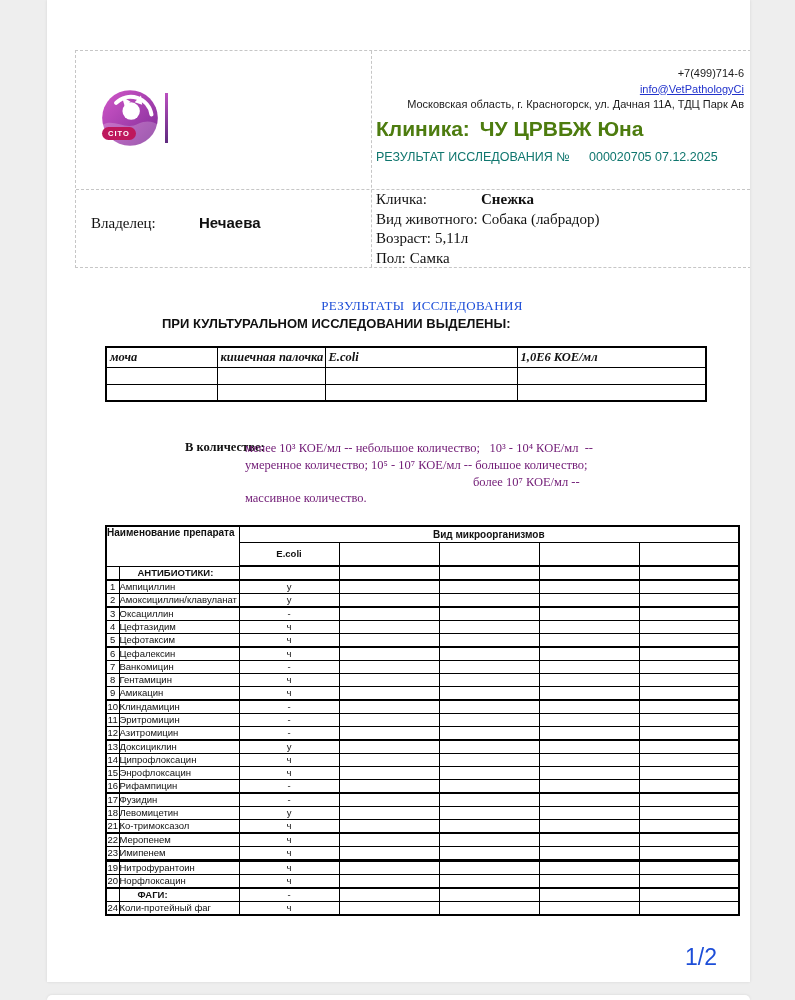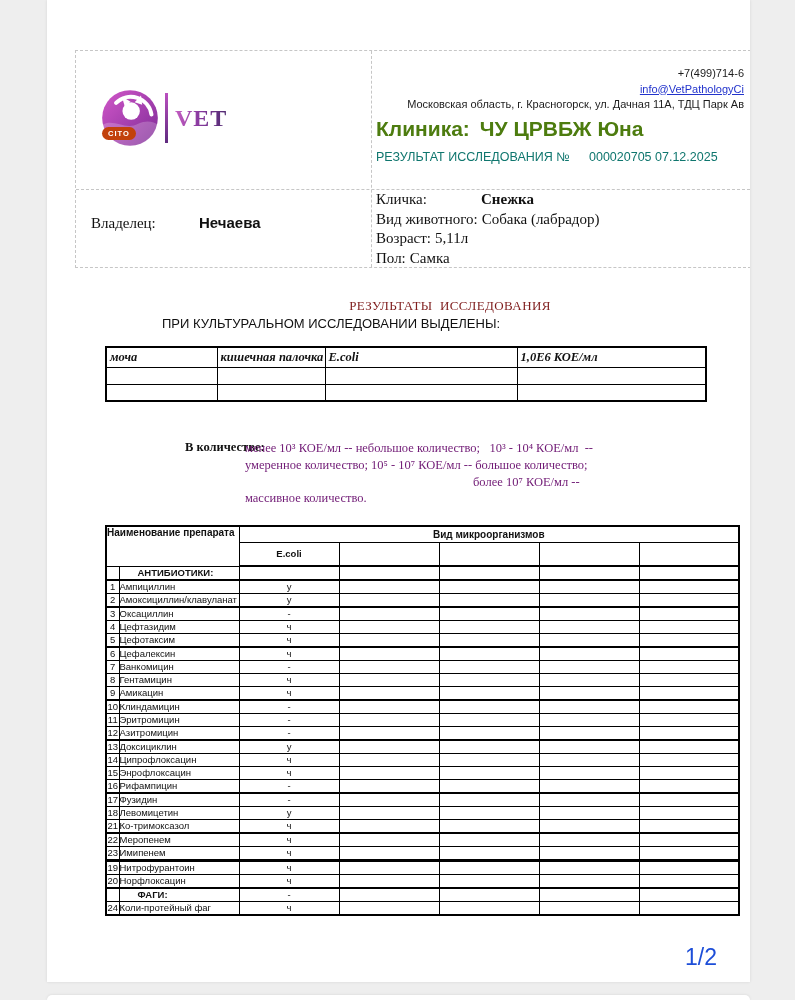--- a/index.html
+++ b/index.html
@@ -15,21 +15,21 @@
 
   
   .hdr { position:absolute; left:28px; top:50px; width:676px; height:218px;
          border:1px dashed #c6c6c6; }
   .hdr-col-divider { position:absolute; left:295px; top:0; bottom:0; width:0; border-left:1px dashed #c6c6c6; }
   .hdr-row-divider { position:absolute; top:138px; left:0; right:0; height:0; border-top:1px dashed #c6c6c6; }
 
   
   .logo { position:absolute; left:25px; top:38px; display:flex; align-items:center; }
   .logo-mark { position:relative; width:58px; height:58px; }
-  .cito { position:absolute; left:1px; bottom:7px; background:#c2410c; color:#fff;
+  .cito { position:absolute; left:1px; bottom:7px; background:#be185d; color:#fff;
           font:bold 7.5px "Liberation Sans", sans-serif; letter-spacing:1px;
           padding:2px 6px; border-radius:8px; }
   .logo-bar { width:3px; height:50px; margin:0 7px 0 6px;
               background:linear-gradient(180deg,#bb50c0,#5e2a7e); }
   .logo-text { font-family:"Liberation Serif", serif; font-weight:bold; font-size:24px;
                line-height:22px; letter-spacing:1px; color:#8d3aa0; }
   @supports ((-webkit-background-clip: text) or (background-clip: text)) {
     .logo-text { background:linear-gradient(90deg,#c45ec2 0%,#8a3aa0 45%,#4f2a70 100%);
                  -webkit-background-clip:text; background-clip:text; color:transparent; }
   }
@@ -50,22 +50,22 @@
   .owner-name { font:bold 15px "Liberation Sans", sans-serif; }
   .patient { position:absolute; left:300px; top:139px; font:15px "Liberation Serif", serif;
              line-height:19.5px; color:#111; white-space:nowrap; }
   .pet-label { display:inline-block; }
   .pet-name-label { width:105px; }
   .pet-name { font-weight:bold; }
   .pet-val { margin-left:4px; }
 
   
   .res-title { position:absolute; left:375px; top:298px; transform:translateX(-50%);
-               font:13px "Liberation Serif", serif; letter-spacing:0.4px; white-space:pre; color:#7f1d1d;margin-left:28px; }
-  .res-subtitle { position:absolute; left:115px; top:316px; font-weight:normal; font-size:13px; color:#111; }
+               font:13px "Liberation Serif", serif; letter-spacing:0.4px; white-space:pre; color:#1d4ed8; }
+  .res-subtitle { position:absolute; left:115px; top:316px; font-weight:bold; font-size:13px; color:#111; }
 
   
   .culture-table { position:absolute; left:58px; top:346px; width:600px;
                    border-collapse:collapse; table-layout:fixed;
                    border:2px solid #000; }
   .culture-table td { border:1px solid #000; height:20px; padding:0 0 0 3px;
                       font:bold italic 12.5px "Liberation Serif", serif; color:#111;
                       overflow:hidden; white-space:nowrap; }
   .culture-table tr.empty td { height:17px; }
 
@@ -121,21 +121,20 @@
             <path d="M2,62 C22,50 42,72 64,60 C78,53 92,56 98,62 L98,72 A48,48 0 0 1 2,72 Z" fill="#ffffff" opacity="0.22"></path>
             <path d="M26,24 A36,36 0 0 1 87,44" stroke="#ffffff" stroke-width="7" fill="none" stroke-linecap="round"></path>
             <circle cx="52" cy="38" r="15" fill="#ffffff"></circle>
             <path d="M41,30 L36,13 L51,22 Z" fill="#ffffff"></path>
             <path d="M58,23 L69,11 L71,27 Z" fill="#ffffff"></path>
           </svg>
           <div class="cito">CITO</div>
         </div>
         <div class="logo-bar"></div>
         <div class="logo-text">
-          <div>VET</div>
         </div>
       </div>
 
       <div class="contacts">
         <div>+7(499)714-6</div>
         <div><span class="email">info@VetPathologyCi</span></div>
         <div>Московская область, г. Красногорск, ул. Дачная 11А, ТДЦ Парк Ав</div>
       </div>
 
       <div class="clinic-line">

